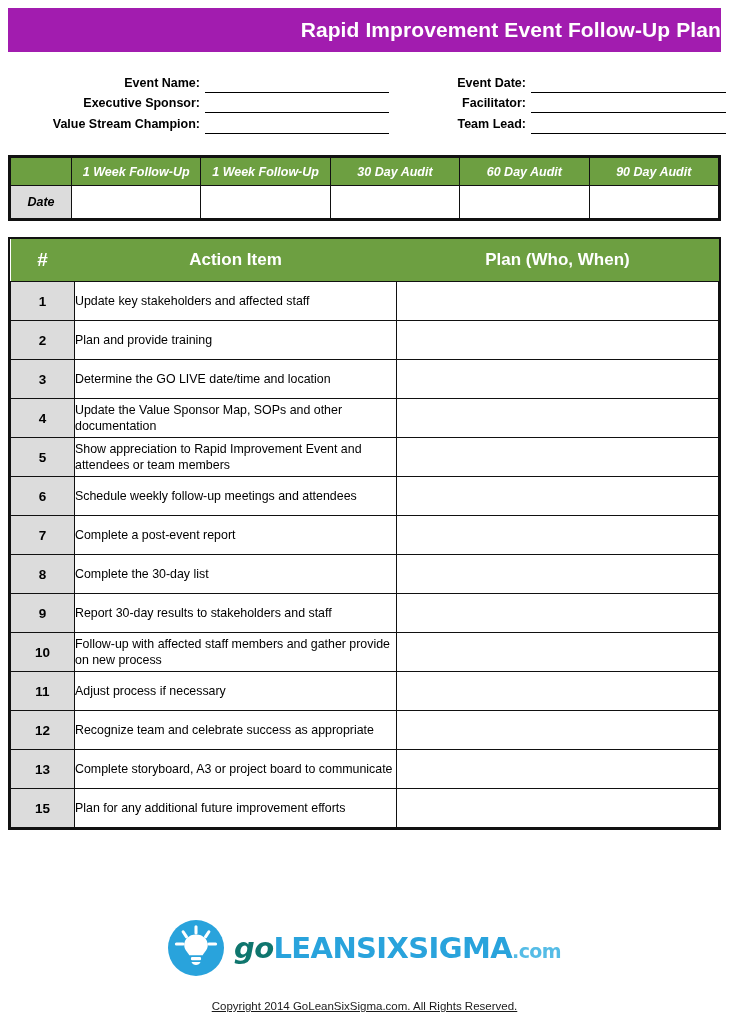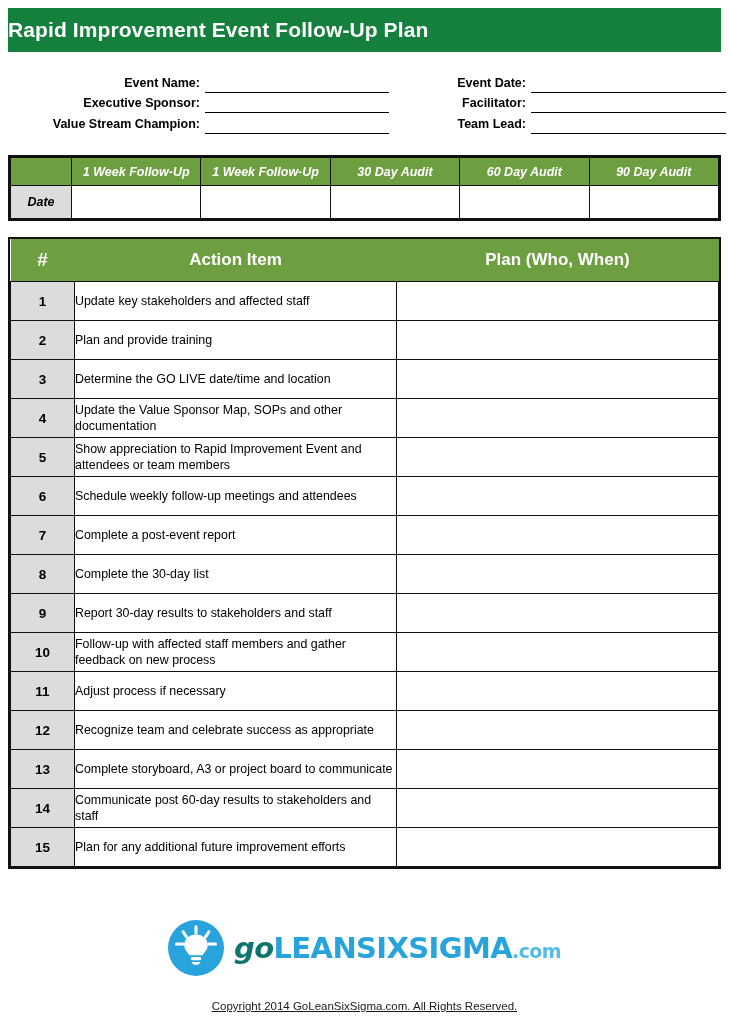--- a/index.html
+++ b/index.html
@@ -16,24 +16,24 @@
     position: relative;
   }
 
   
   .title-banner {
     position: absolute;
     left: 8px;
     top: 8px;
     width: 713px;
     height: 44px;
-    background: #15803d;
+    background: #a21caf;
     display: flex;
     align-items: center;
-    justify-content: flex-start;
+    justify-content: flex-end;
   }
   .title-banner .title-text {
     color: #ffffff;
     font-size: 21px;
     font-weight: bold;
     letter-spacing: 0.1px;
     white-space: nowrap;
   }
 
   
@@ -331,41 +331,36 @@
           <td class="cell-item">Complete the 30-day list</td>
           <td class="cell-plan"></td>
         </tr>
         <tr class="action-row">
           <td class="cell-num">9</td>
           <td class="cell-item">Report 30-day results to stakeholders and staff</td>
           <td class="cell-plan"></td>
         </tr>
         <tr class="action-row">
           <td class="cell-num">10</td>
-          <td class="cell-item">Follow-up with affected staff members and gather feedback on new process</td>
+          <td class="cell-item">Follow-up with affected staff members and gather provide on new process</td>
           <td class="cell-plan"></td>
         </tr>
         <tr class="action-row">
           <td class="cell-num">11</td>
           <td class="cell-item">Adjust process if necessary</td>
           <td class="cell-plan"></td>
         </tr>
         <tr class="action-row">
           <td class="cell-num">12</td>
           <td class="cell-item">Recognize team and celebrate success as appropriate</td>
           <td class="cell-plan"></td>
         </tr>
         <tr class="action-row">
           <td class="cell-num">13</td>
           <td class="cell-item">Complete storyboard, A3 or project board to communicate</td>
-          <td class="cell-plan"></td>
-        </tr>
-        <tr class="action-row">
-          <td class="cell-num">14</td>
-          <td class="cell-item">Communicate post 60-day results to stakeholders and staff</td>
           <td class="cell-plan"></td>
         </tr>
         <tr class="action-row">
           <td class="cell-num">15</td>
           <td class="cell-item">Plan for any additional future improvement efforts</td>
           <td class="cell-plan"></td>
         </tr>
       </tbody>
   </table>
 </div>

